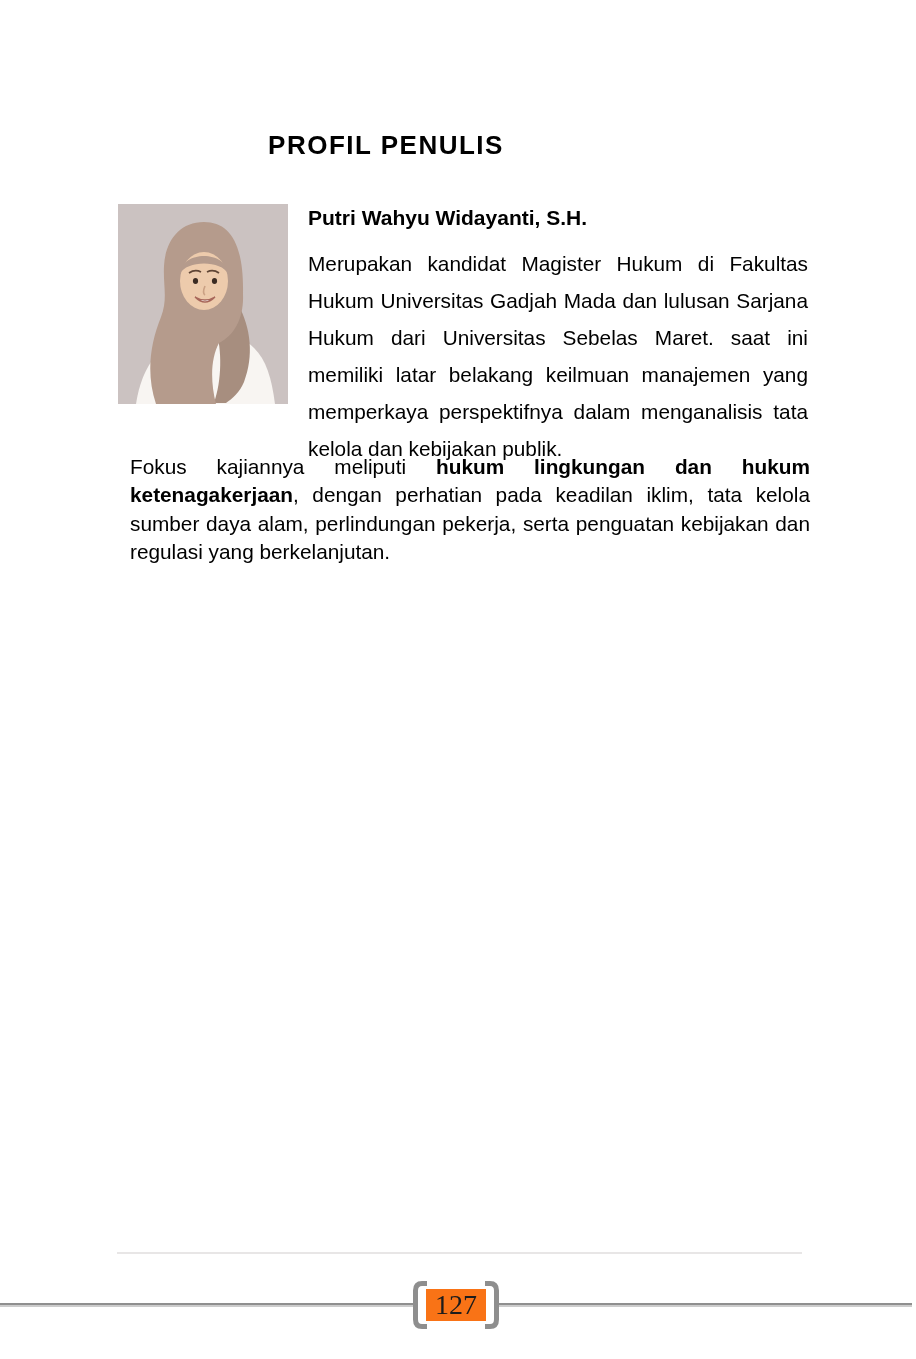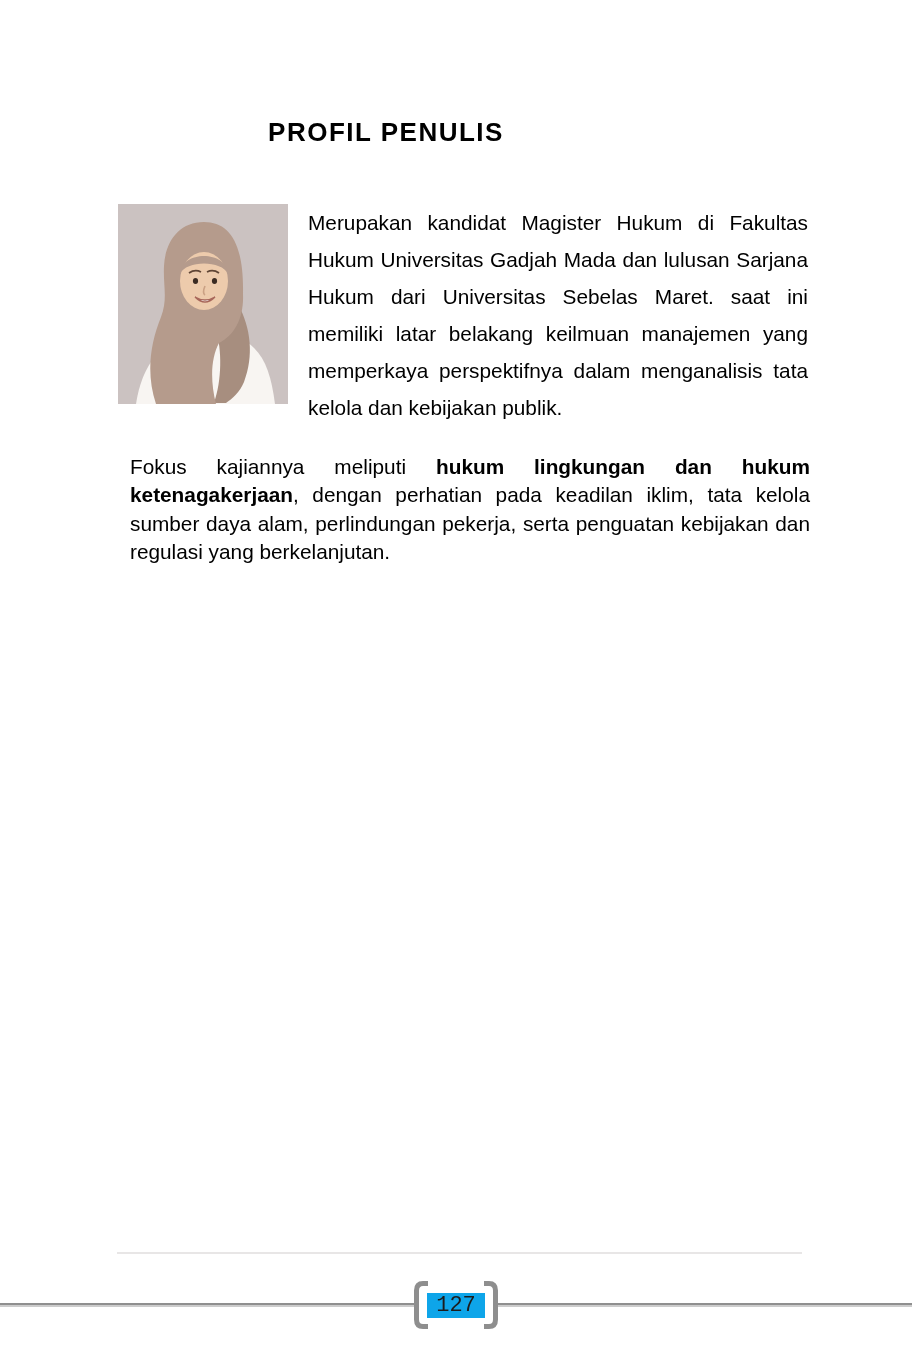--- a/index.html
+++ b/index.html
@@ -13,21 +13,21 @@
     height: 1359px;
     background: #ffffff;
     font-family: "Liberation Sans", sans-serif;
     color: #000000;
     overflow: hidden;
   }
 
   
   .doc-title {
     position: absolute;
-    top: 117px;
+    top: 130px;
     left: 0;
     width: 772px;
     margin: 0;
     text-align: center;
     font-size: 26px;
     font-weight: bold;
     letter-spacing: 1.5px;
   }
 
   
@@ -101,24 +101,24 @@
     flex: none;
     width: 15px;
     height: 48px;
     margin: 0 -2px;
     position: relative;
     z-index: 1;
   }
   .page-number {
     flex: none;
     padding: 0 9px;
-    font-family: Liberation Mono, monospace;
-    font-size: 22px;
+    font-family: Liberation Serif, serif;
+    font-size: 28px;
     color: #1c1c1c;
-    background: #0ea5e9;
+    background: #f97316;
   }
 </style>
 </head>
 <body>
 
 <div class="page">
 
   <h1 class="doc-title">PROFIL PENULIS</h1>
 
   <div class="profile-row">
@@ -142,20 +142,21 @@
           <path d="M89,68 q6,-3 12,1" stroke="#5f4535" stroke-width="1.8" fill="none"></path>
           <ellipse cx="77.5" cy="77" rx="2.6" ry="3" fill="#3a2b22"></ellipse>
           <ellipse cx="96.5" cy="77" rx="2.6" ry="3" fill="#3a2b22"></ellipse>
           <path d="M87,82 q-3,7 0,9" stroke="#caa184" stroke-width="1.6" fill="none"></path>
           <path d="M77,93 Q87,103 97,93 Q87,99 77,93 Z" fill="#ffffff" stroke="#a8675a" stroke-width="1.4"></path>
         </g>
       </svg>
     </div>
 
     <div class="bio-col">
+      <p class="author-name">Putri Wahyu Widayanti, S.H.</p>
       <p class="author-bio">Merupakan kandidat Magister Hukum di Fakultas Hukum Universitas Gadjah Mada dan lulusan Sarjana Hukum dari Universitas Sebelas Maret. saat ini memiliki latar belakang keilmuan manajemen yang memperkaya perspektifnya dalam menganalisis tata kelola dan kebijakan publik.</p>
     </div>
   </div>
 
   <p class="focus-para"><span>Fokus kajiannya meliputi </span><b>hukum lingkungan dan hukum ketenagakerjaan</b><span>, dengan perhatian pada keadilan iklim, tata kelola sumber daya alam, perlindungan pekerja, serta penguatan kebijakan dan regulasi yang berkelanjutan.</span></p>
 
   <div class="footer-thin-rule"></div>
 
   <div class="page-band">
     <span class="band-line"></span>

